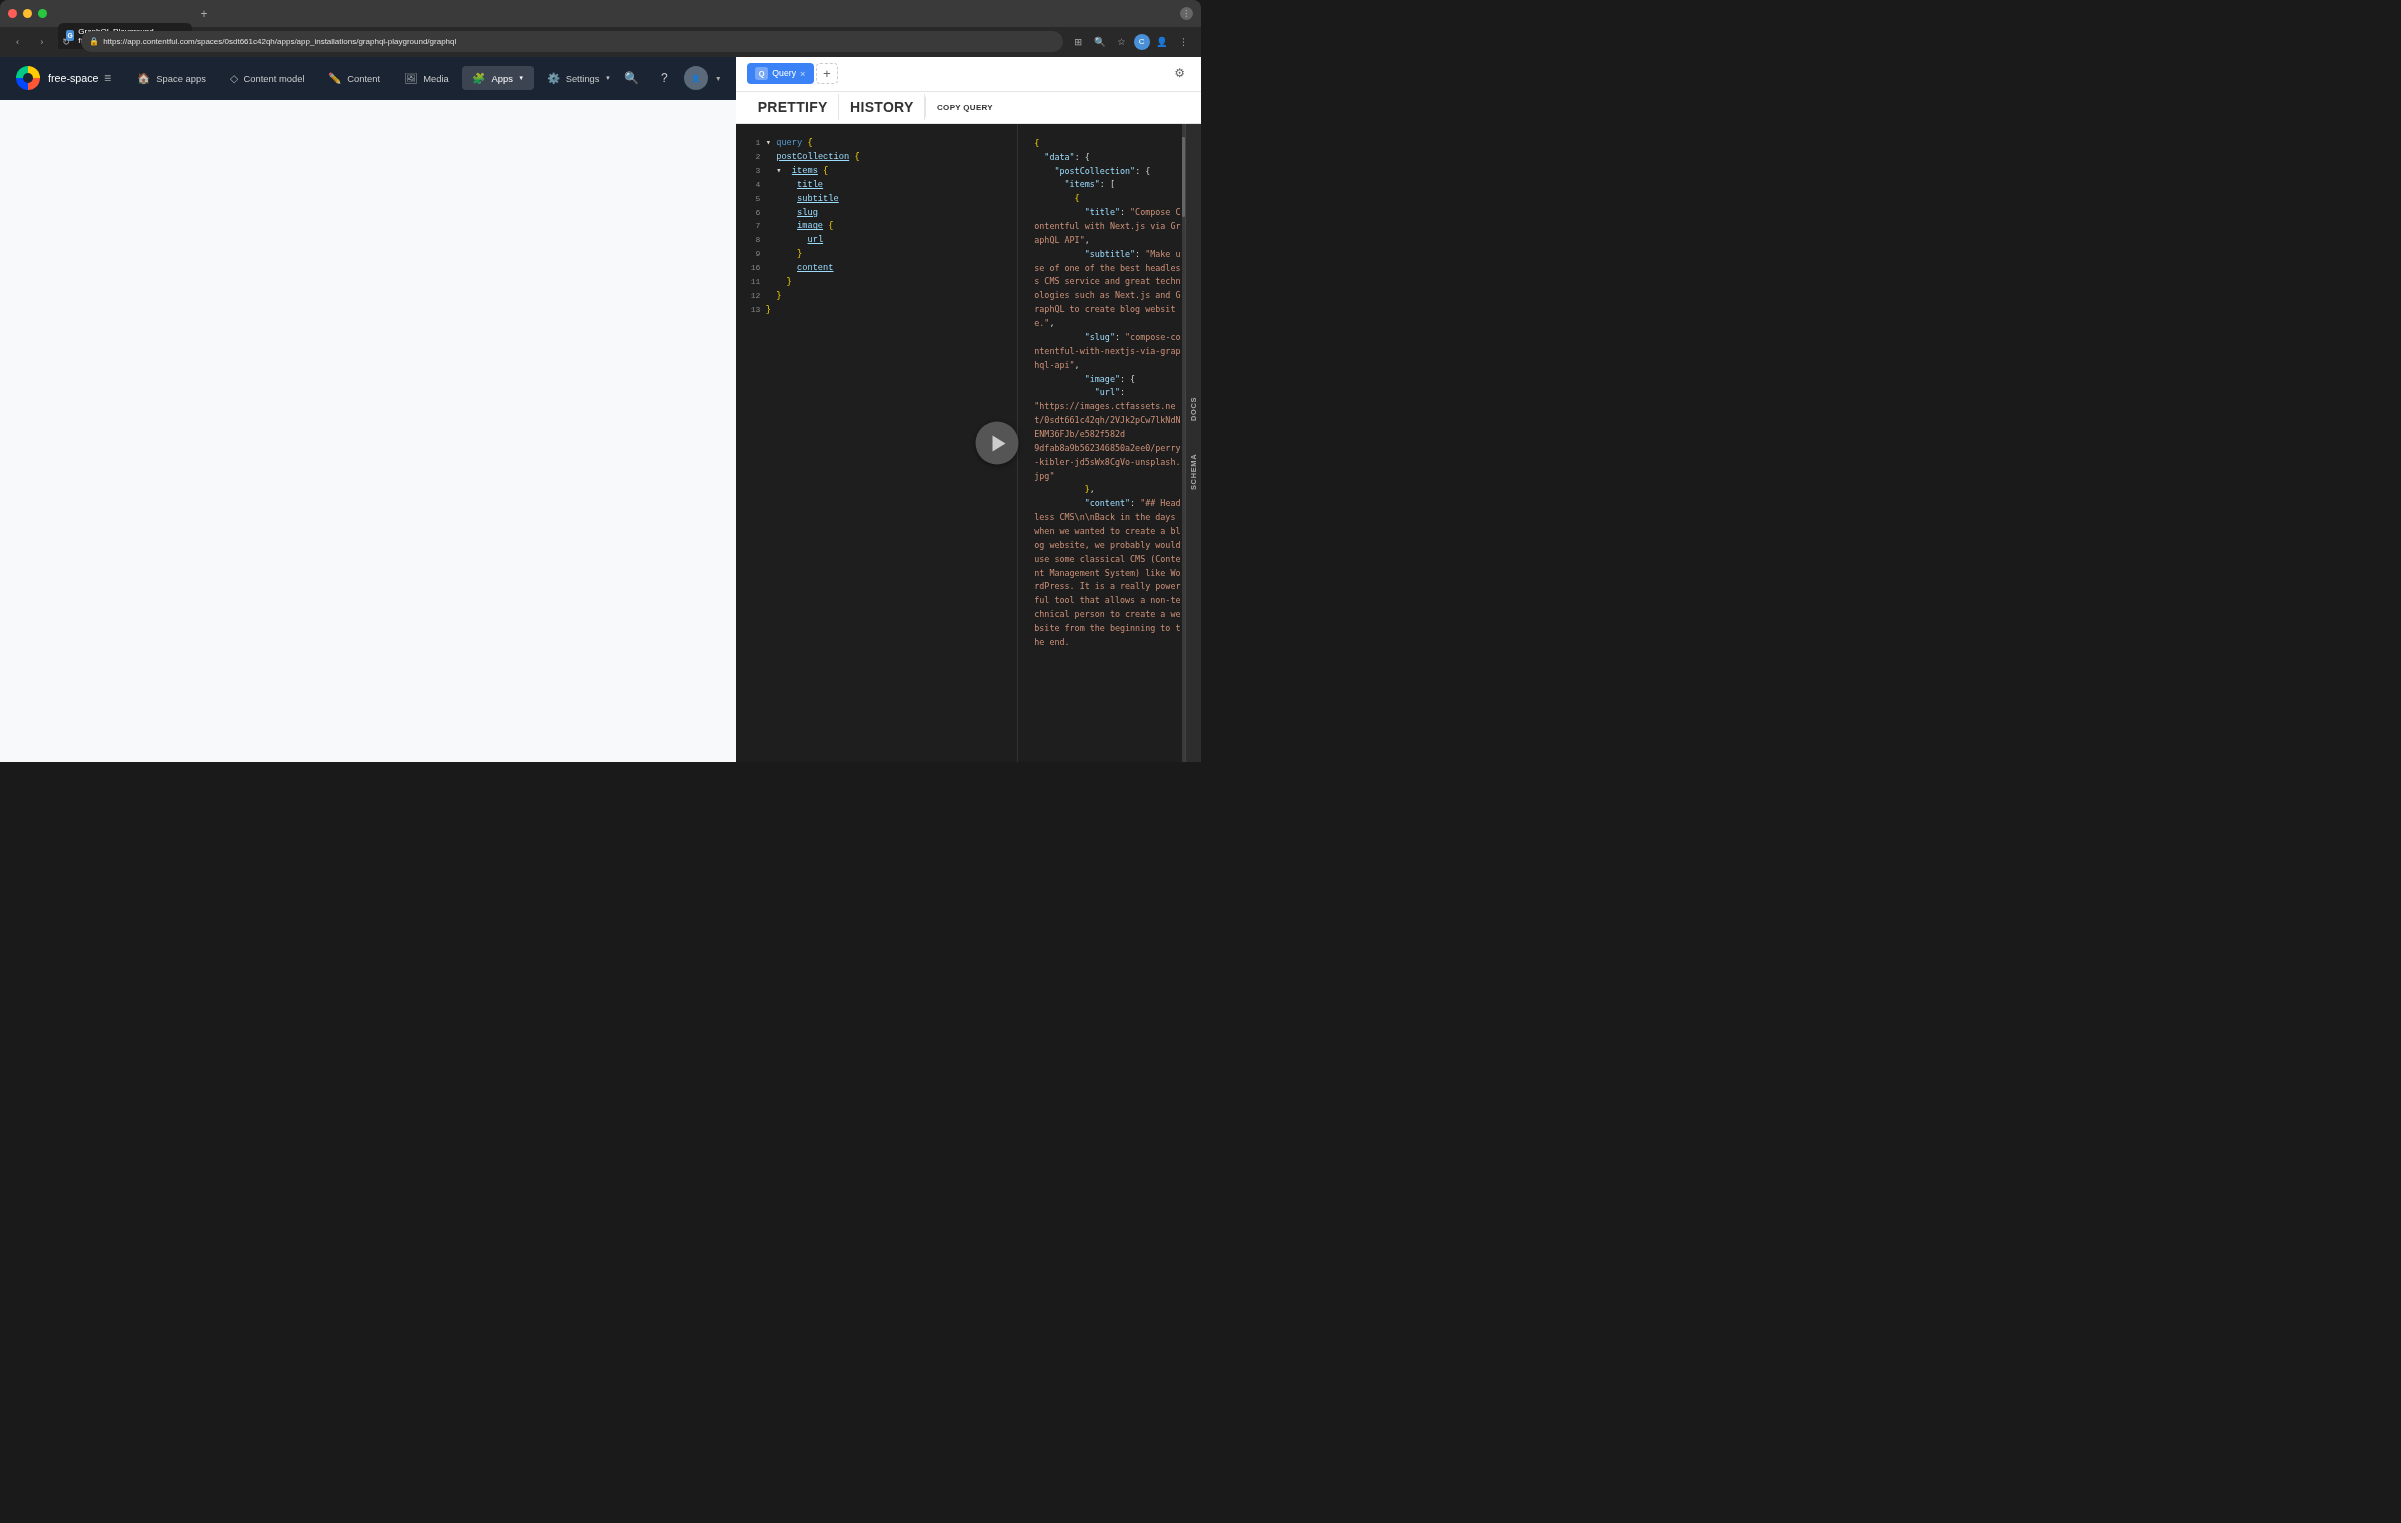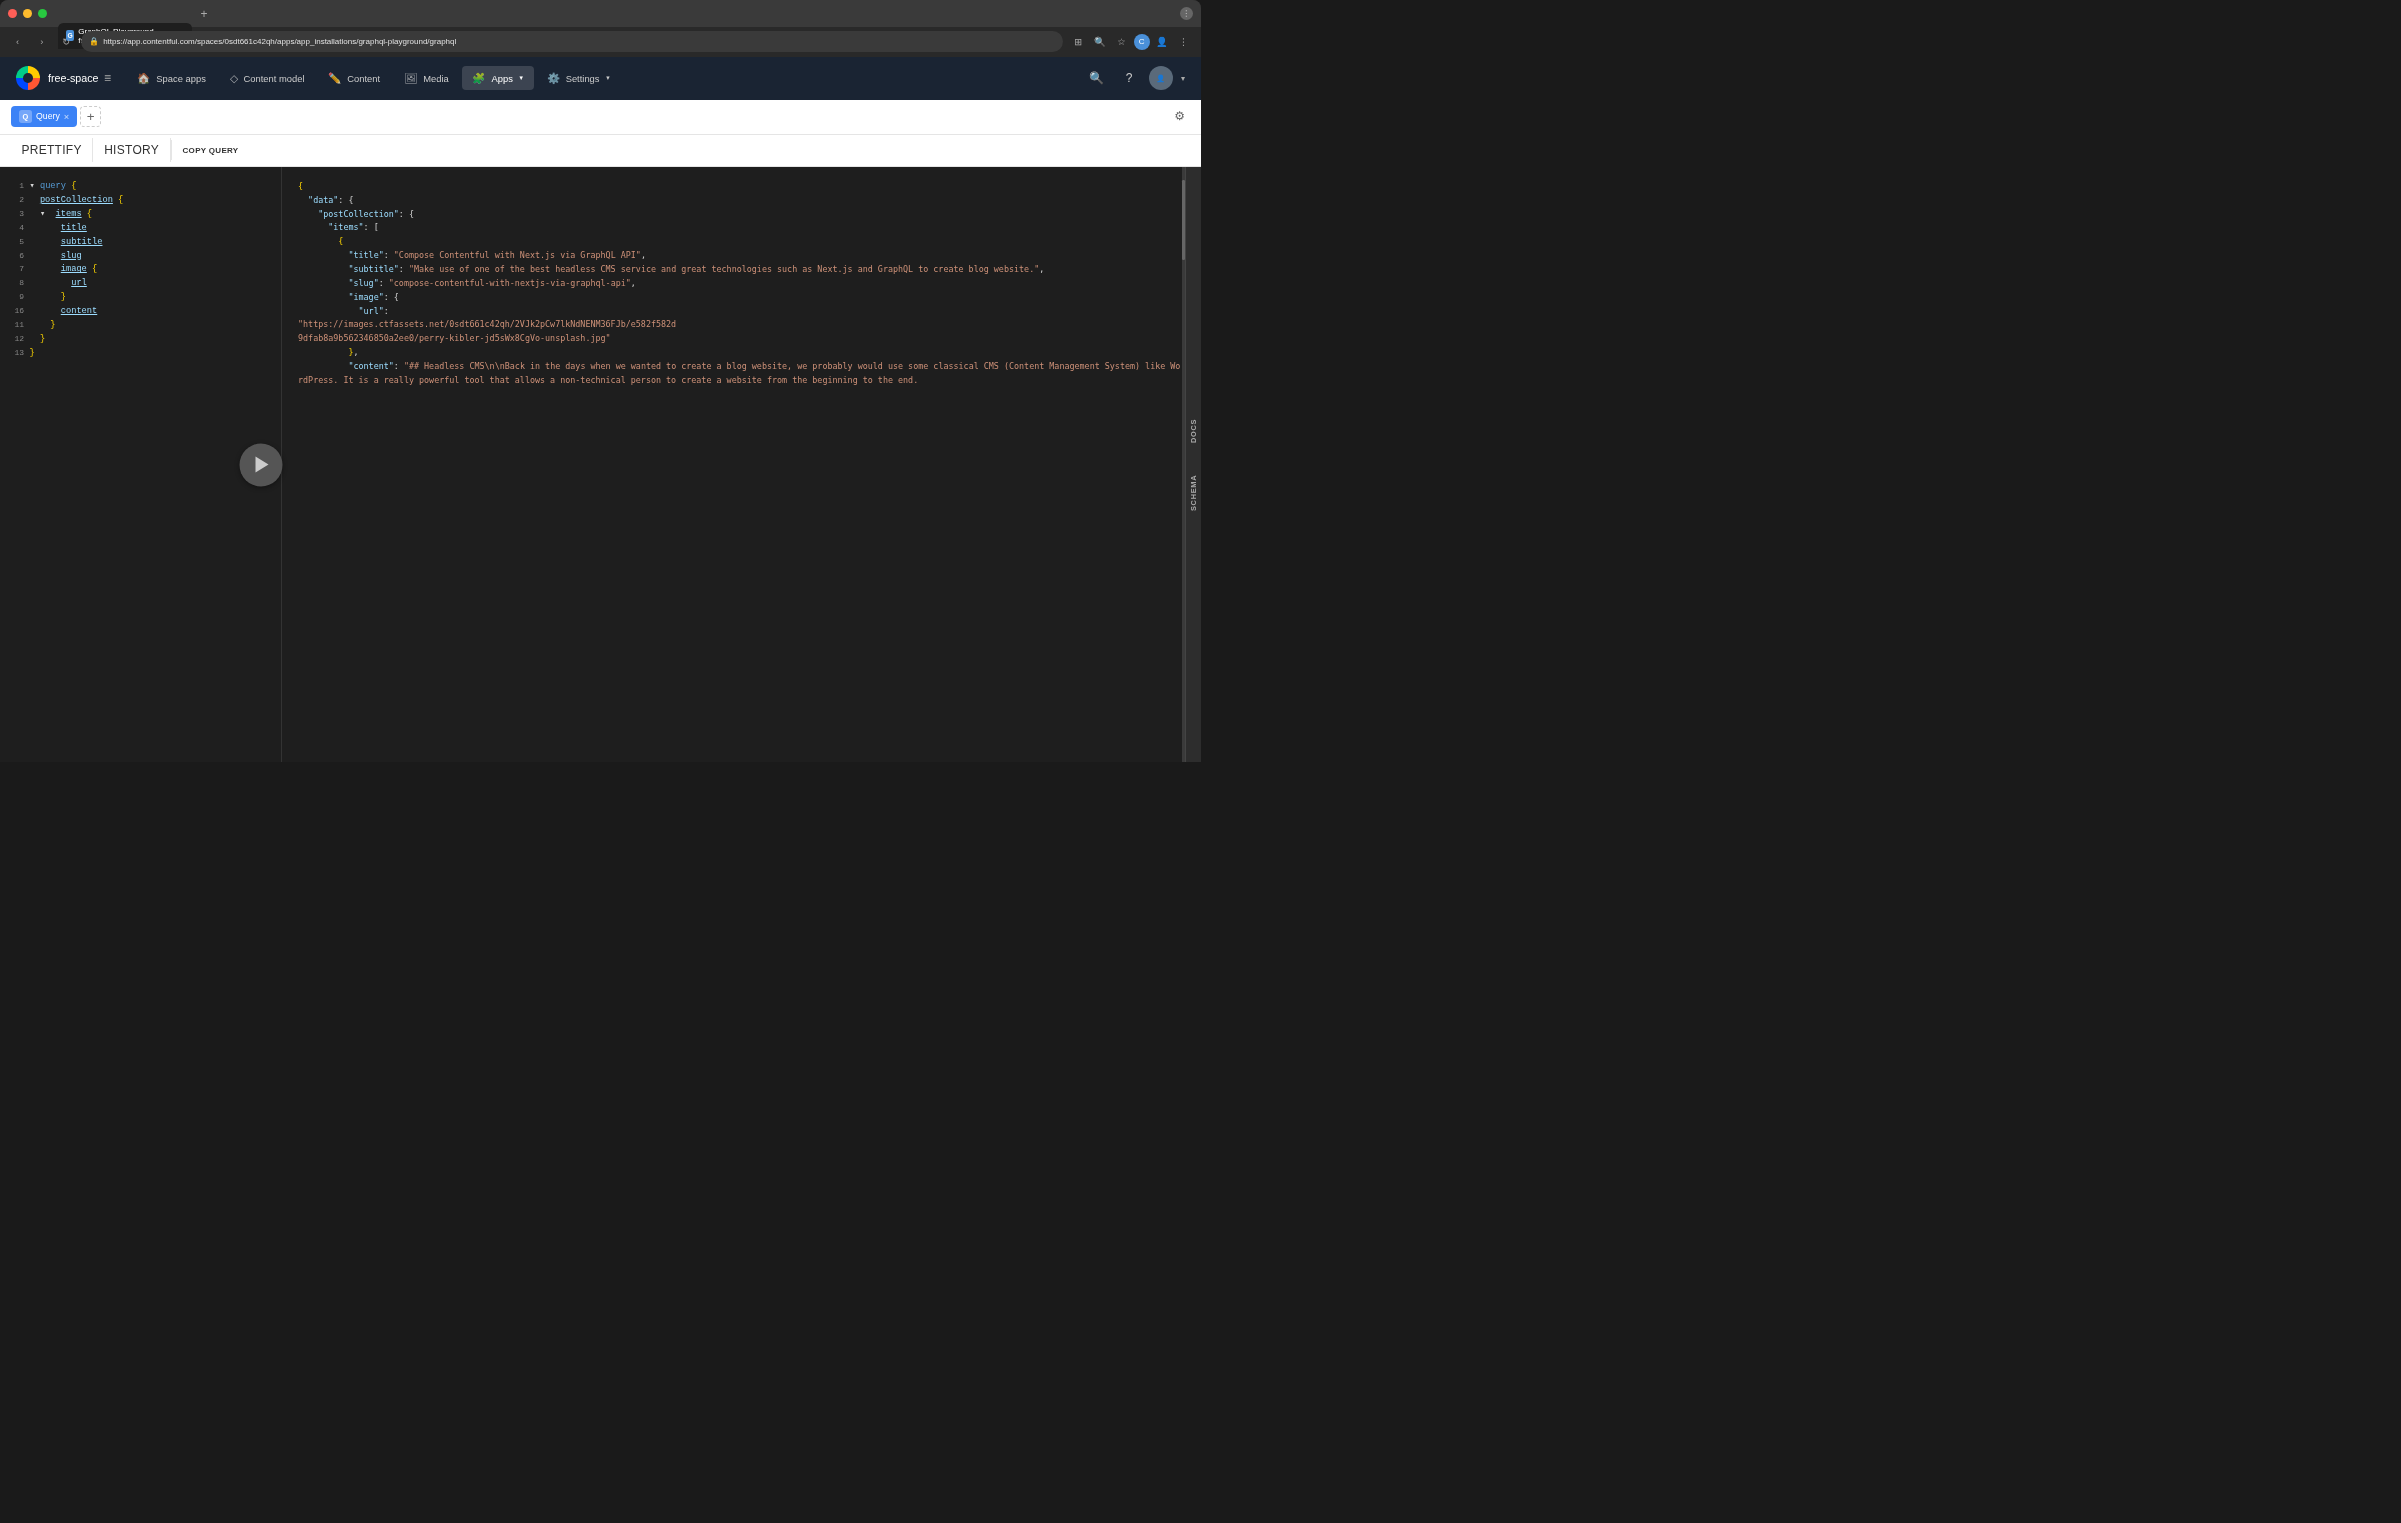--- a/index.html
+++ b/index.html
@@ -159,21 +159,21 @@
       color: #aaa;
       font-size: 9.4px;
       cursor: pointer;
     }
 
     
     .app-container {
       background: #f7f9fa;
       height: calc(762px - 56px);
       display: flex;
-      flex-direction: column;
+      flex-direction: row;
     }
 
     
     .top-nav {
       background: #1a2433;
       height: 43px;
       display: flex;
       align-items: center;
       padding: 0 16px;
       gap: 0;
@@ -355,22 +355,22 @@
       border-bottom: 0.7px solid #e5e5e5;
       display: flex;
       align-items: center;
       padding: 0 10.7px;
       height: 32px;
       gap: 0;
     }
 
     .toolbar-btn {
       padding: 5.4px 10.7px;
-      font-size: 12px;
-      font-weight: 400;
+      font-size: 14px;
+      font-weight: 700;
       color: #333;
       cursor: pointer;
       border-right: 0.7px solid #e5e5e5;
       letter-spacing: 0.3px;
     }
 
     .endpoint-bar {
       flex: 1;
       display: flex;
       align-items: center;

